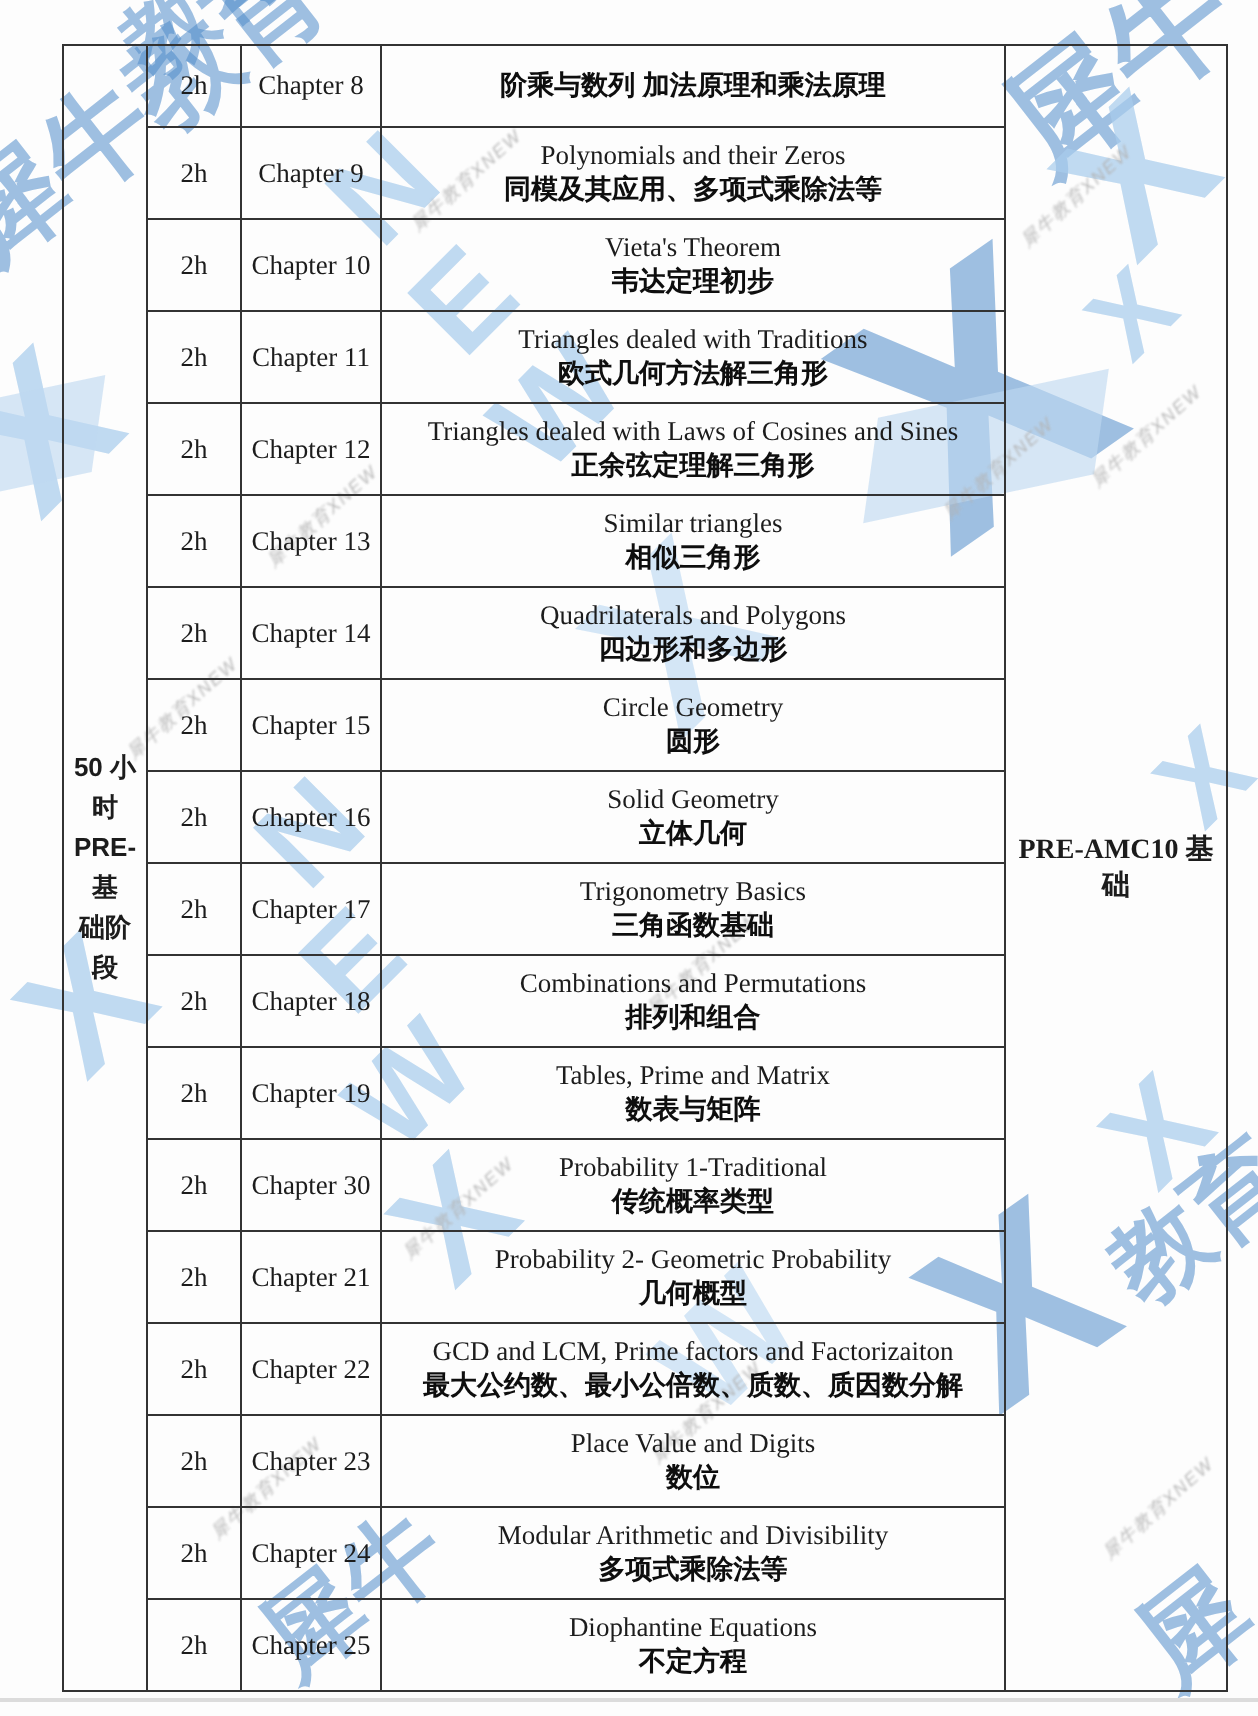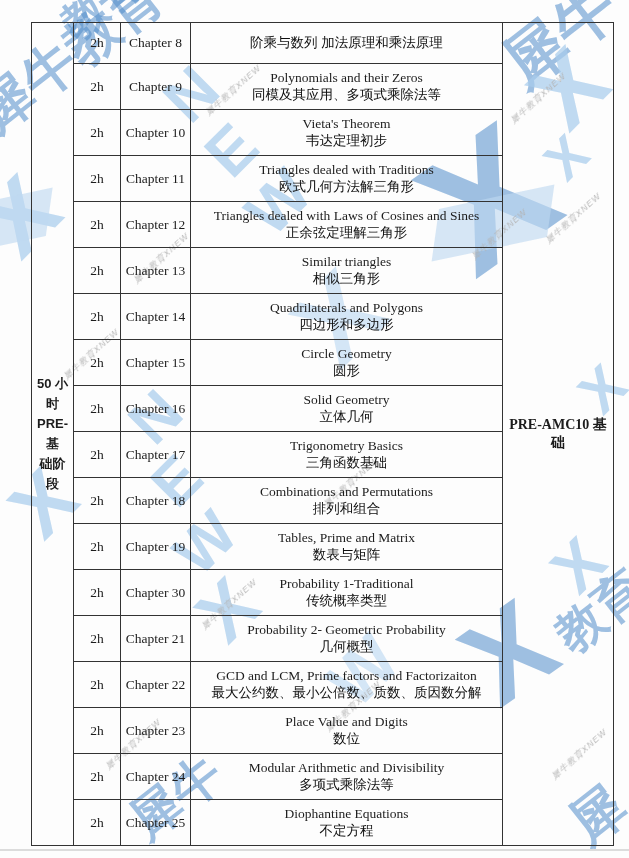--- a/index.html
+++ b/index.html
@@ -63,21 +63,21 @@
     border-collapse:collapse;table-layout:fixed;background:transparent;
   }
   table.schedule td{
     border:1px solid #333333;padding:0 2px;text-align:center;
     vertical-align:middle;background:transparent;color:#1c1c1c;
   }
   .stage-cell{font-family:"Liberation Sans",sans-serif;font-weight:bold;
     font-size:13px;line-height:1.55;color:#111;margin-left:32px;}
   .hours-cell,.chapter-cell{font-family:"Liberation Serif",serif;font-size:13.5px;}
   .content-cell .en{font-family:"Liberation Serif",serif;font-size:13.5px;line-height:1.3;}
-  .content-cell .zh{font-family:"Liberation Sans",sans-serif;font-weight:normal;
+  .content-cell .zh{font-family:"Liberation Sans",sans-serif;font-weight:bold;
     font-size:13.5px;line-height:1.35;color:#0e0e0e;}
   .level-cell{font-family:"Liberation Serif",serif;font-weight:bold;font-size:14px;color:#111;}
 </style>
 </head>
 <body>
 
 <div class="page">
 
   <div class="wm-layer">
     <div class="wm blue rot38 w-logo-tl">犀牛教育</div>

